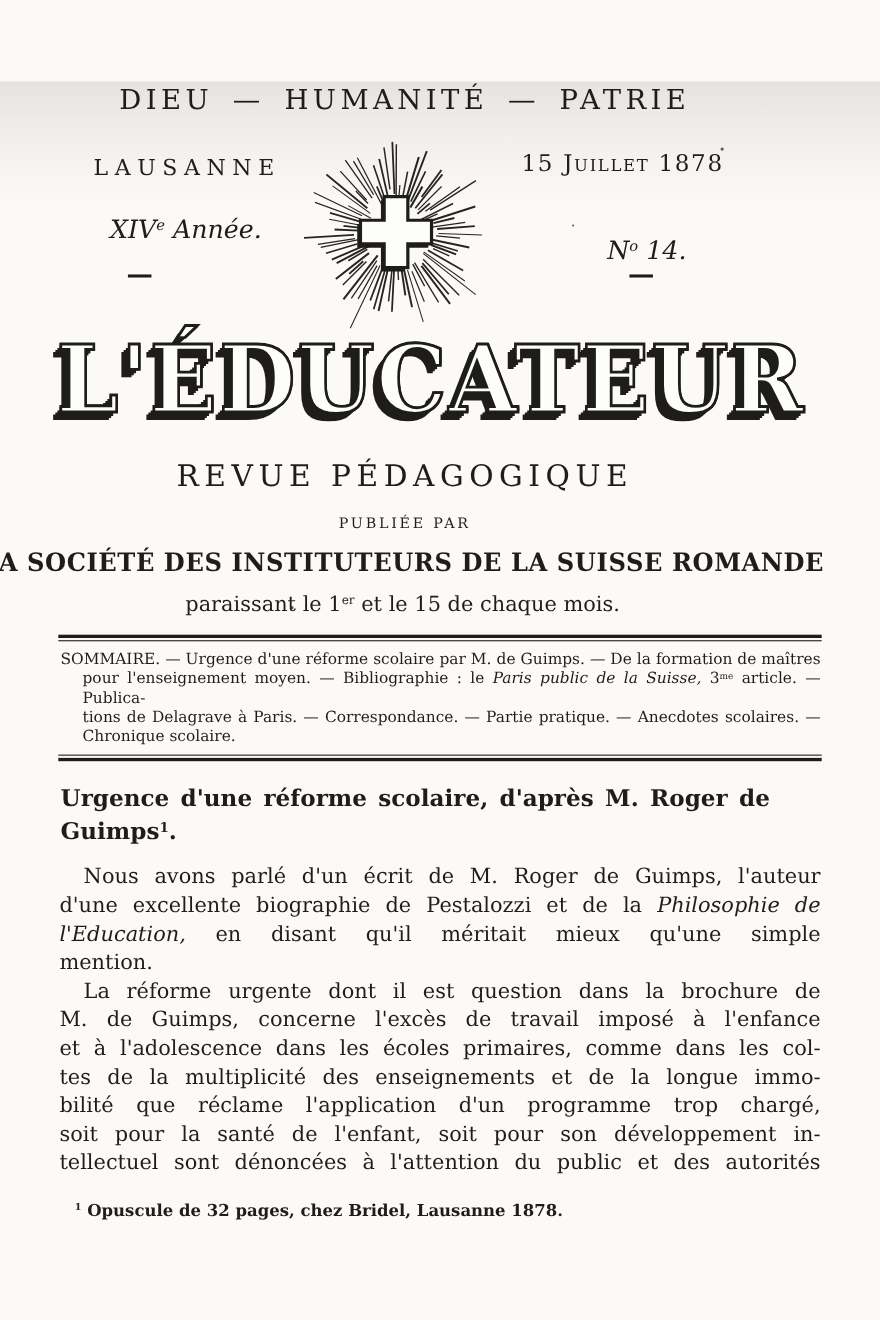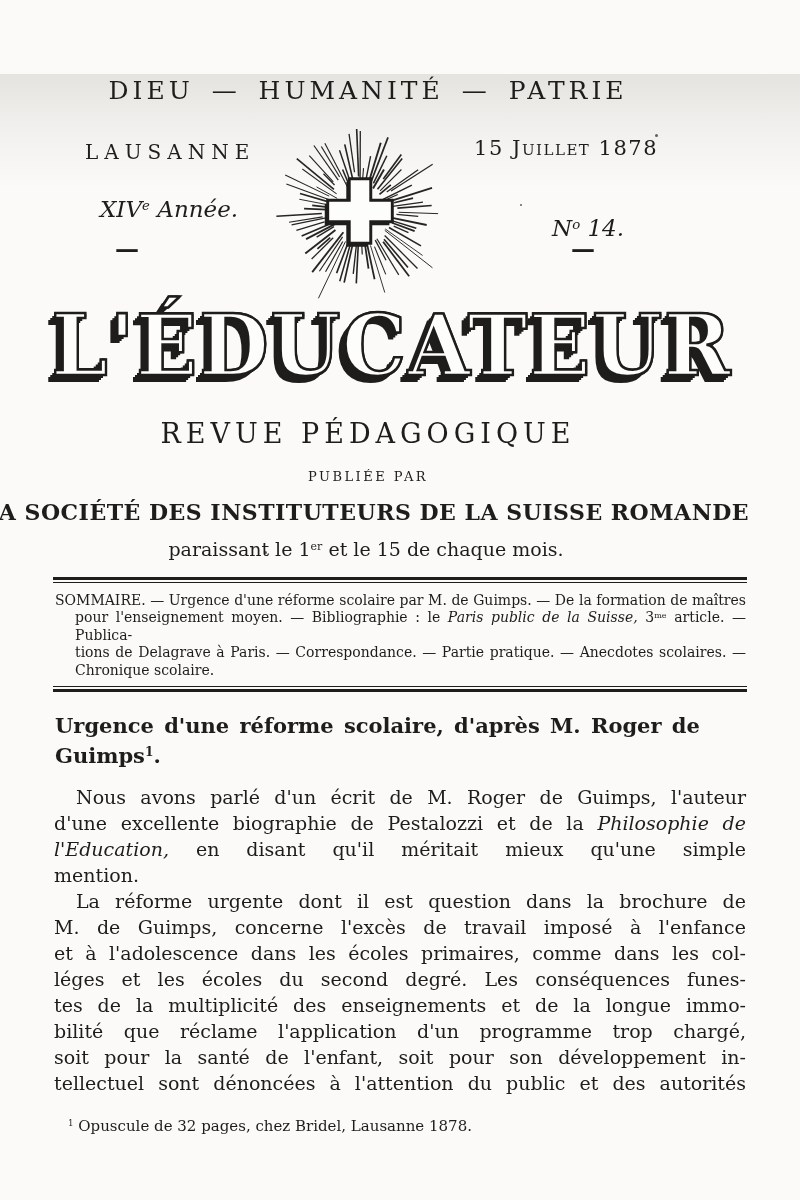--- a/index.html
+++ b/index.html
@@ -78,21 +78,21 @@
   .sline.end{text-align-last:left;}
 
   .article-heading{margin:19px 54px 0 55px;font-size:21px;font-weight:bold;
     word-spacing:3px;line-height:30px;}
 
   .body-copy{margin:13px 54px 0 54px;font-size:19px;}
   .bl{line-height:26px;text-align:justify;text-align-last:justify;}
   .bl.first{text-indent:22px;}
   .bl.end{text-align-last:left;}
 
-  .footnote{margin:20px 54px 0 68px;font-size:15px;font-weight:normal;line-height:20px;}
+  .footnote{margin:20px 54px 0 68px;font-size:15px;font-weight:bold;line-height:20px;}
 
   sup{font-size:58%;line-height:0;vertical-align:baseline;position:relative;top:-0.55em;}
   .it{font-style:italic;}
 </style>
 </head>
 <body>
 
 <div class="page">
   <div class="scan-shade"></div>
   <div class="speck" style="left:655px;top:60px;width:3px;height:3px;"></div>
@@ -213,21 +213,20 @@
   <div class="article-heading"><span>Urgence d'une réforme scolaire, d'après M. Roger de Guimps</span><sup>1</sup><span>.</span></div>
 
   <div class="body-copy">
     <div class="bl first"><span>Nous avons parlé d'un écrit de M. Roger de Guimps, l'auteur</span></div>
     <div class="bl"><span>d'une excellente biographie de Pestalozzi et de la </span><span class="it">Philosophie de</span></div>
     <div class="bl"><span class="it">l'Education,</span><span> en disant qu'il méritait mieux qu'une simple</span></div>
     <div class="bl end"><span>mention.</span></div>
     <div class="bl first"><span>La réforme urgente dont il est question dans la brochure de</span></div>
     <div class="bl"><span>M. de Guimps, concerne l'excès de travail imposé à l'enfance</span></div>
     <div class="bl"><span>et à l'adolescence dans les écoles primaires, comme dans les col-</span></div>
-    <div class="bl"><span>léges et les écoles du second degré. Les conséquences funes-</span></div>
     <div class="bl"><span>tes de la multiplicité des enseignements et de la longue immo-</span></div>
     <div class="bl"><span>bilité que réclame l'application d'un programme trop chargé,</span></div>
     <div class="bl"><span>soit pour la santé de l'enfant, soit pour son développement in-</span></div>
     <div class="bl"><span>tellectuel sont dénoncées à l'attention du public et des autorités</span></div>
   </div>
 
   <div class="footnote"><sup>1</sup><span> Opuscule de 32 pages, chez Bridel, Lausanne 1878.</span></div>
 </div>
 
 </body></html>

